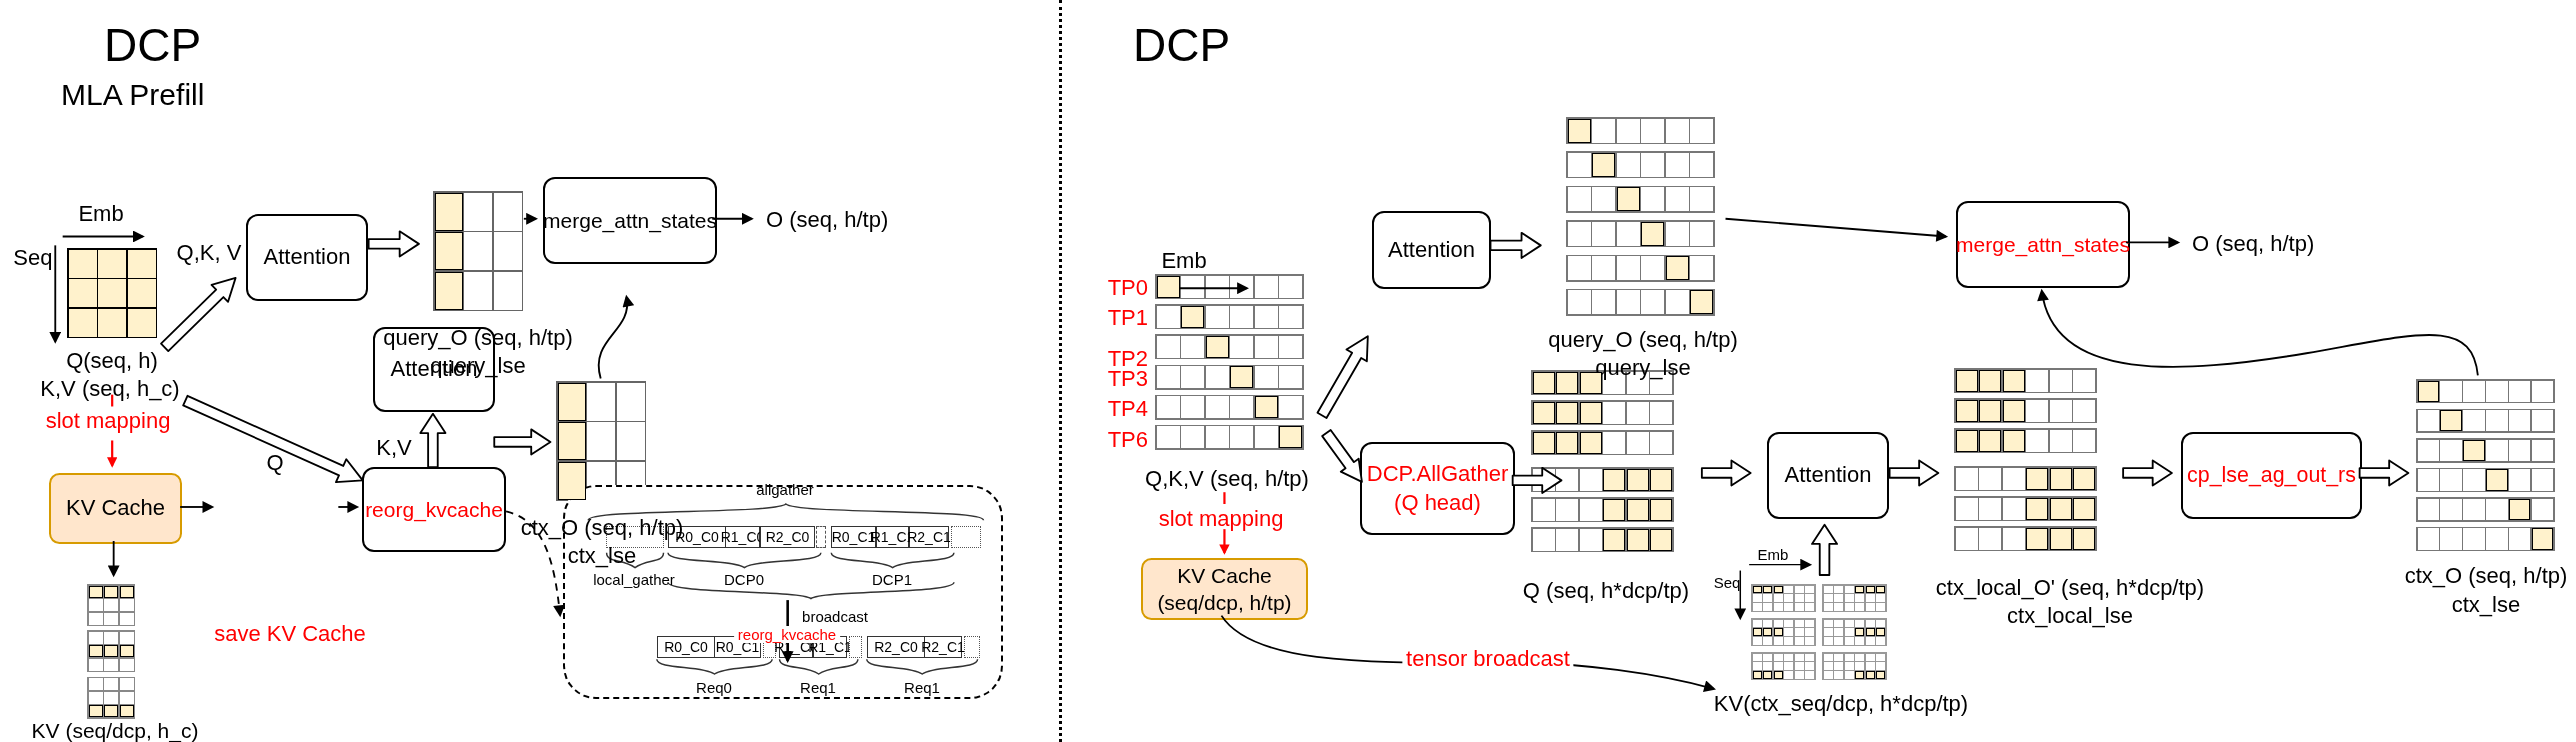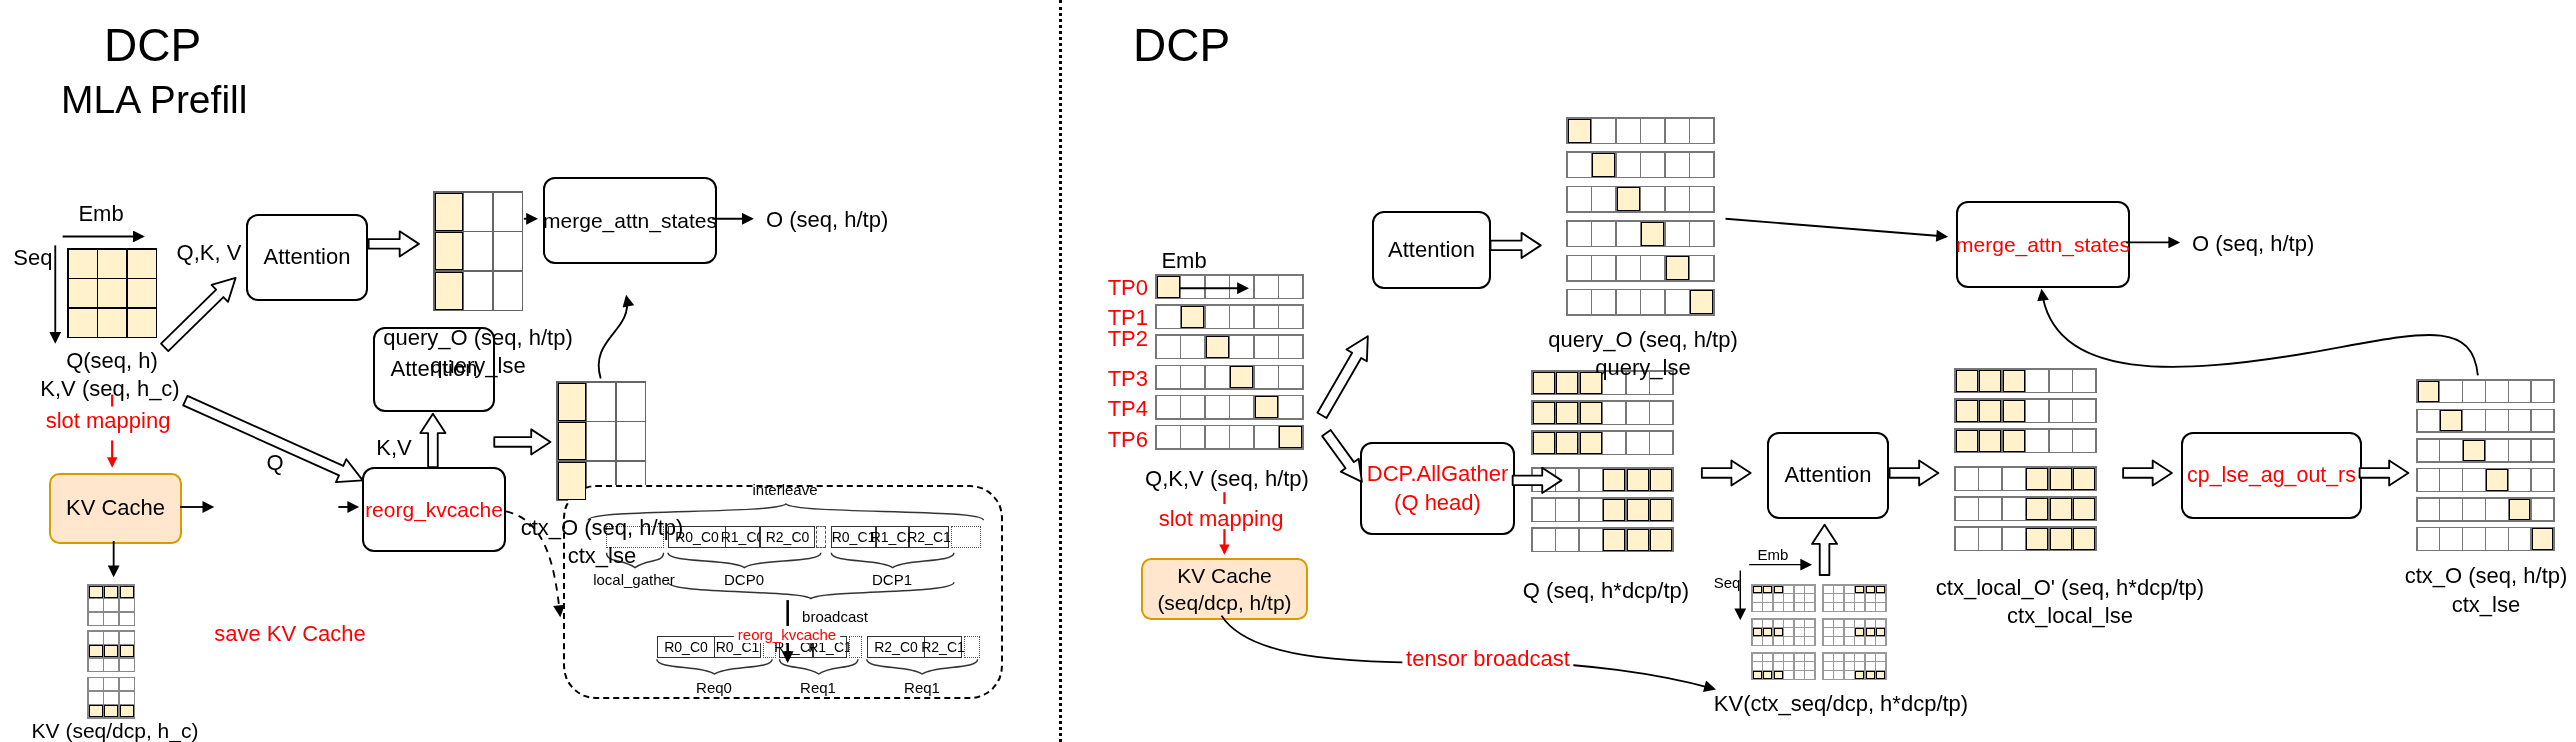--- a/index.html
+++ b/index.html
@@ -1,19 +1,19 @@
 <!DOCTYPE html>
 <html style="font-size:12px"><head>
 <meta charset="utf-8">
 <style>
   html,body{margin:0;padding:0;background:#fff}
   #canvas{position:relative;width:2576px;height:742px;background:#fff;overflow:hidden;
           font-family:"Liberation Sans",sans-serif;color:#000}
   .title{position:absolute;font-size:46px;white-space:nowrap}
-  .subtitle{position:absolute;font-size:39px;white-space:nowrap}
+  .subtitle{position:absolute;font-size:30px;white-space:nowrap}
   .lbl{position:absolute;font-size:22px;white-space:nowrap;transform:translateX(-50%)}
   .la{transform:none}
   .red{color:#f00}
   .sm{font-size:15px}
   .node{position:absolute;background:#fff;border:2.2px solid #000;border-radius:12px;
         display:flex;flex-direction:column;align-items:center;justify-content:center;
         text-align:center;font-size:22px;line-height:1.3;white-space:nowrap}
   .cache{background:#FFE6CC;border-color:#D79B00;border-radius:10.4px}
   .grid{position:absolute;display:flex;flex-direction:column}
   .gridbox{display:grid;gap:1.5px;padding:1.5px;width:max-content}
@@ -659,35 +659,35 @@
   <div class="lbl" style="left:275px;top:450px">Q</div>
   <div class="lbl" style="left:394px;top:435px">K,V</div>
   <div class="lbl" style="left:478px;top:325px">query_O (seq, h/tp)</div>
   <div class="lbl" style="left:478px;top:353px">query_lse</div>
   <div class="lbl la" style="left:766px;top:207px">O (seq, h/tp)</div>
   <div class="lbl" style="left:602px;top:515px">ctx_O (seq, h/tp)</div>
   <div class="lbl" style="left:602px;top:543px">ctx_lse</div>
   <div class="lbl red" style="left:290px;top:621px">save KV Cache</div>
   <div class="lbl" style="left:115px;top:719px;font-size:21px">KV (seq/dcp, h_c)</div>
 
-  <div class="wlbl" style="left:785px;top:481px">interleave</div>
+  <div class="wlbl" style="left:785px;top:481px">allgather</div>
   <div class="wlbl" style="left:634px;top:571px">local_gather</div>
   <div class="wlbl" style="left:744px;top:571px">DCP0</div>
   <div class="wlbl" style="left:892px;top:571px">DCP1</div>
   <div class="wlbl" style="left:835px;top:608px">broadcast</div>
   <div class="wlbl red whitebg" style="left:787px;top:626px">reorg_kvcache</div>
   <div class="wlbl" style="left:714px;top:679px">Req0</div>
   <div class="wlbl" style="left:818px;top:679px">Req1</div>
   <div class="wlbl" style="left:922px;top:679px">Req1</div>
 
   <div class="title" style="left:1133px;top:18px">DCP</div>
   <div class="lbl" style="left:1184px;top:248px">Emb</div>
   <div class="tp" style="top:275px">TP0</div>
   <div class="tp" style="top:305px">TP1</div>
-  <div class="tp" style="top:326px">TP2</div>
+  <div class="tp" style="top:346px">TP2</div>
   <div class="tp" style="top:366px">TP3</div>
   <div class="tp" style="top:396px">TP4</div>
   <div class="tp" style="top:427px">TP6</div>
   <div class="lbl" style="left:1227px;top:466px">Q,K,V (seq, h/tp)</div>
   <div class="lbl red" style="left:1221px;top:506px">slot mapping</div>
   <div class="lbl red whitebg" style="left:1488px;top:646px">tensor broadcast</div>
   <div class="lbl" style="left:1606px;top:578px">Q (seq, h*dcp/tp)</div>
   <div class="lbl" style="left:1643px;top:327px">query_O (seq, h/tp)</div>
   <div class="lbl" style="left:1643px;top:355px">query_lse</div>
   <div class="lbl la" style="left:2192px;top:231px">O (seq, h/tp)</div>

